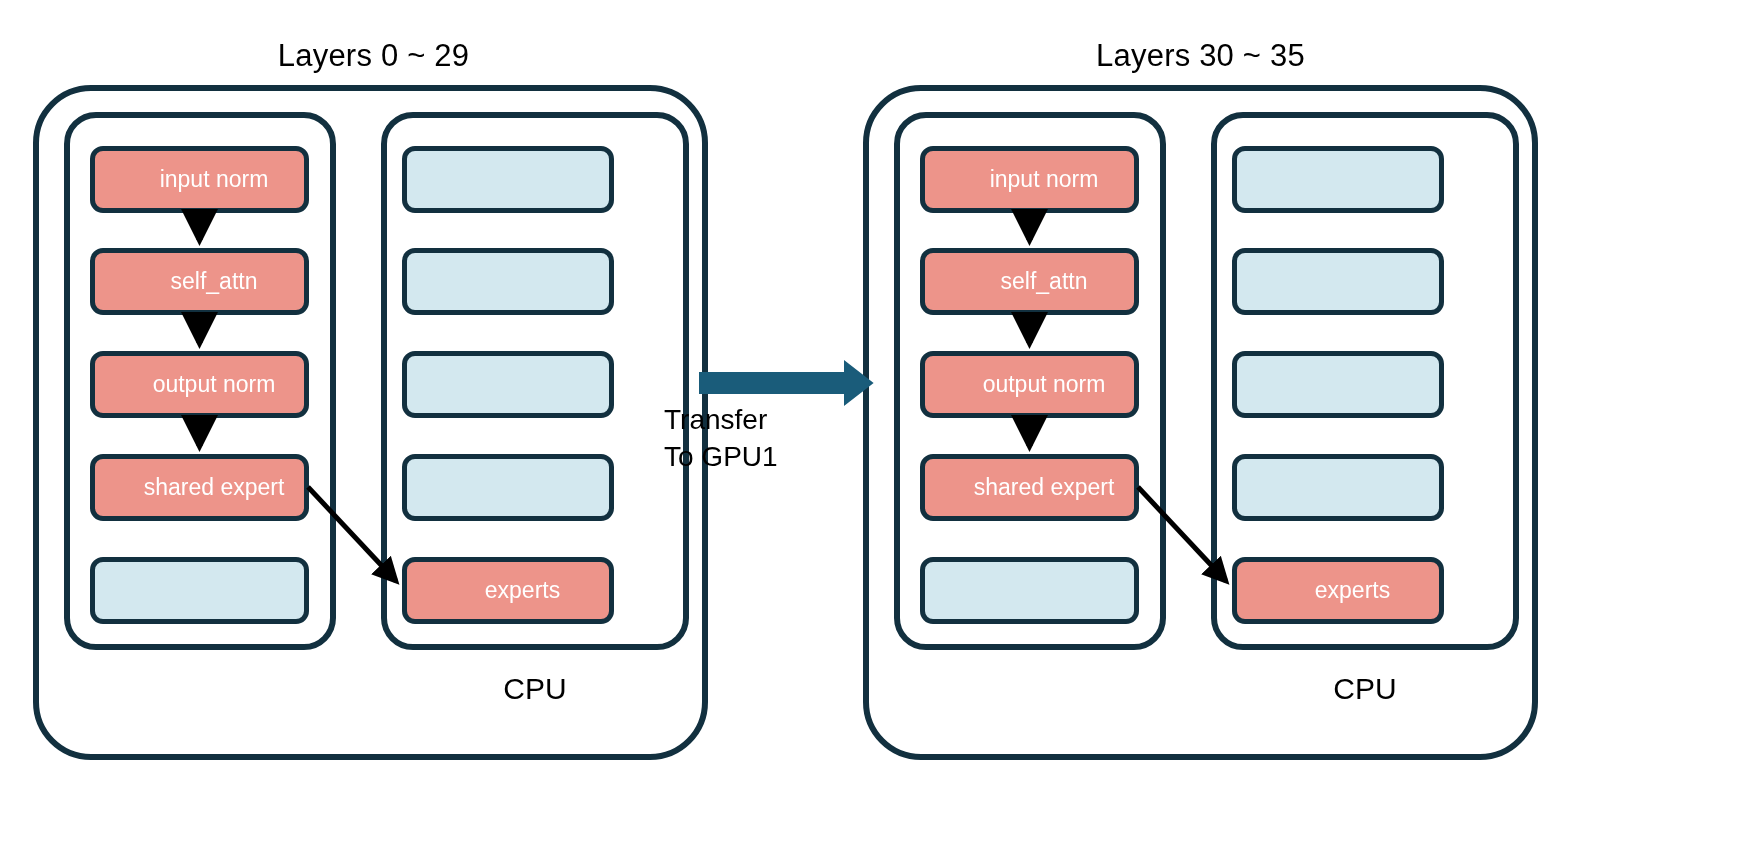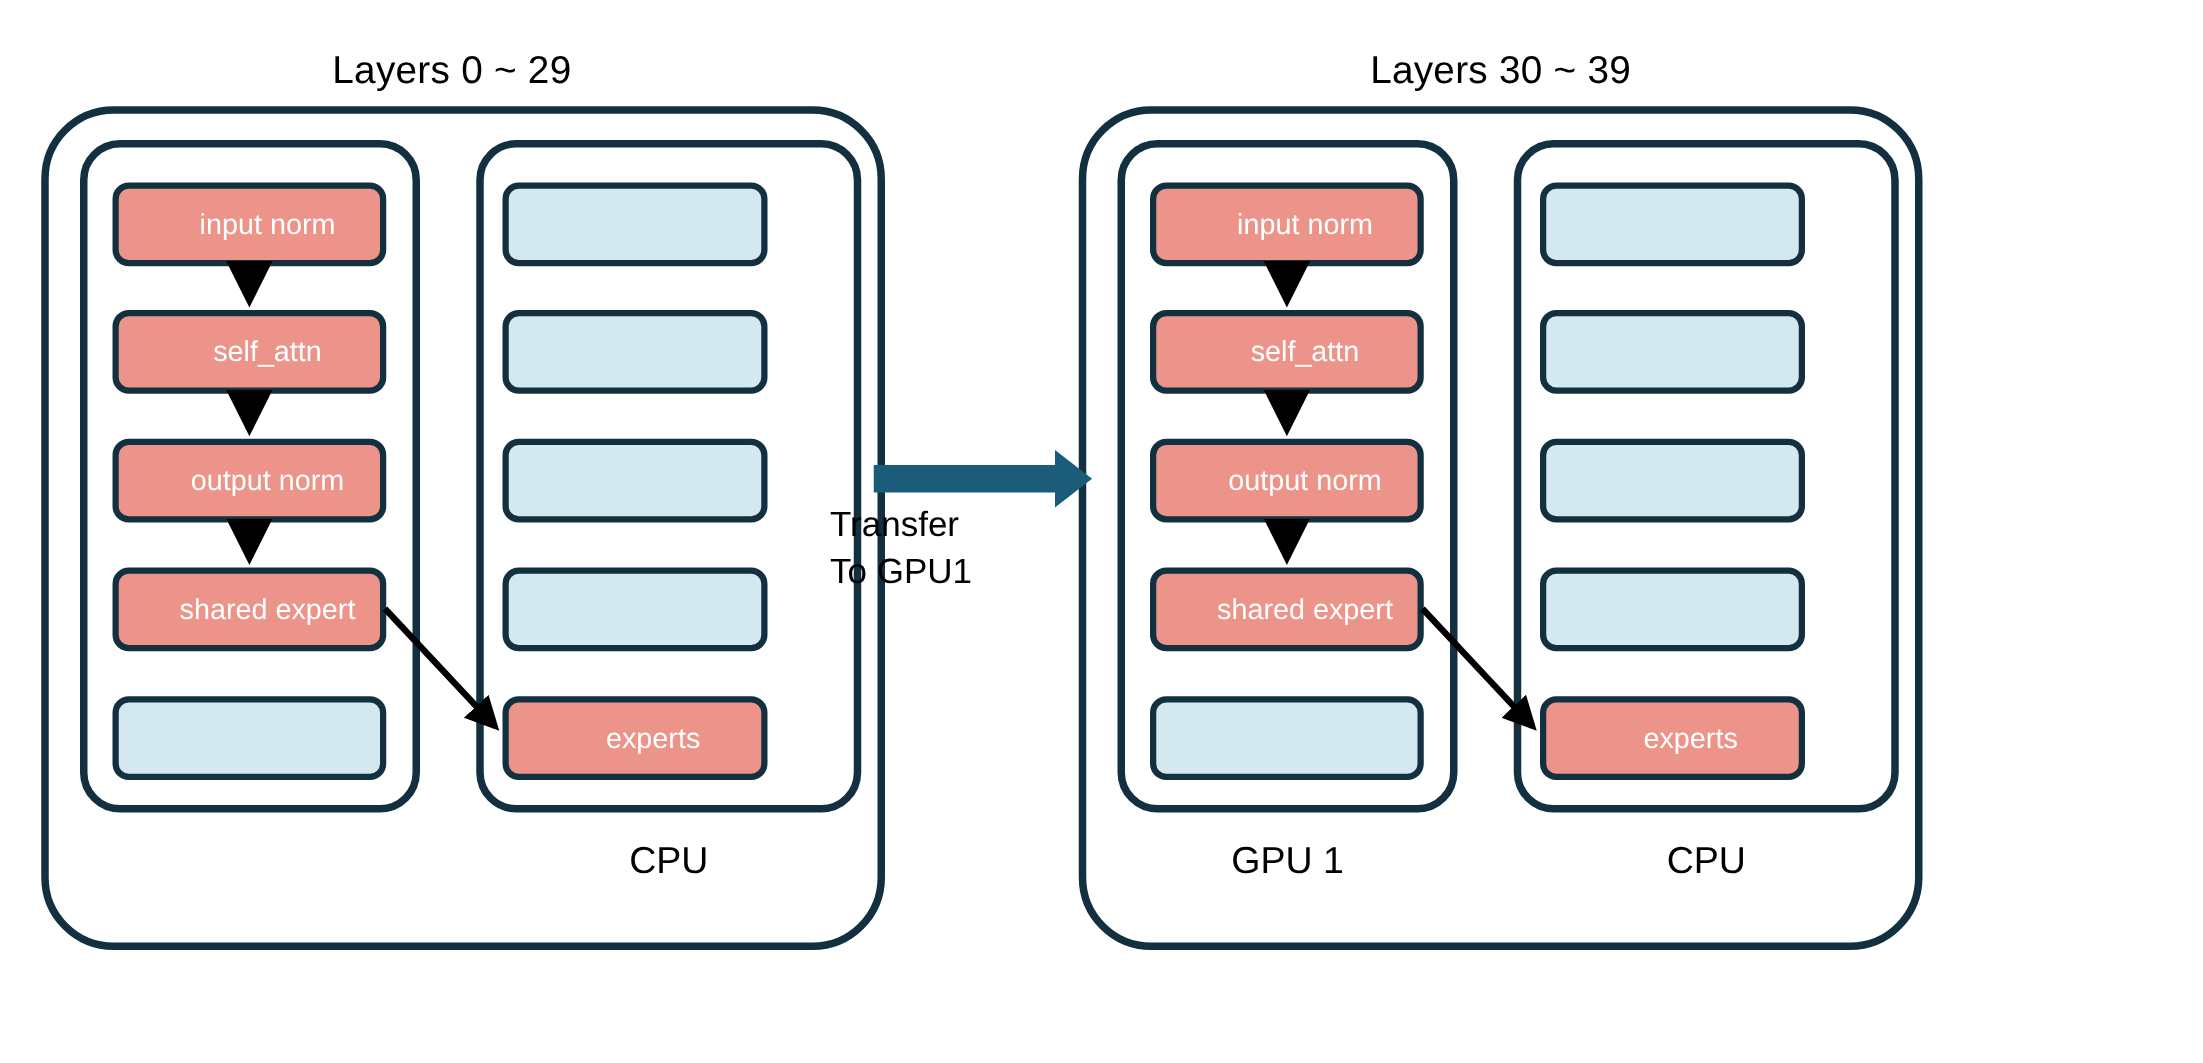--- a/index.html
+++ b/index.html
@@ -75,21 +75,21 @@
   }
 
   svg.overlay{position:absolute;left:0;top:0;width:1762px;height:850px;
               pointer-events:none;overflow:visible;}
 </style>
 </head>
 <body>
 
 <div id="canvas">
 
-  <div class="group-title" style="left:24px;top:38px;width:675px;">Layers 0 ~ 29</div>
+  <div class="group-title" style="left:36px;top:38px;width:675px;">Layers 0 ~ 29</div>
 
   <div class="device" style="left:33px;top:85px;width:675px;height:675px;"></div>
 
   <div class="column" style="left:64px;top:112px;width:272px;height:538px;"></div>
 
   <div class="unit active" style="left:90px;top:146px;width:219px;height:67px;">input norm</div>
 
   <div class="unit active" style="left:90px;top:248px;width:219px;height:67px;">self_attn</div>
 
   <div class="unit active" style="left:90px;top:351px;width:219px;height:67px;">output norm</div>
@@ -109,21 +109,21 @@
   <div class="unit idle" style="left:402px;top:454px;width:212px;height:67px;"></div>
 
   <div class="unit active" style="left:402px;top:557px;width:212px;height:67px;">experts</div>
 
 
   <div class="dev-label" style="left:381px;top:672px;width:308px;">CPU</div>
 
   <div class="transfer-caption" style="left:664px;top:402px;width:190px;">Transfer
 To GPU1</div>
 
-  <div class="group-title" style="left:863px;top:38px;width:675px;">Layers 30 ~ 39</div>
+  <div class="group-title" style="left:863px;top:38px;width:675px;">Layers 30 ~ 35</div>
 
   <div class="device" style="left:863px;top:85px;width:675px;height:675px;"></div>
 
   <div class="column" style="left:894px;top:112px;width:272px;height:538px;"></div>
 
   <div class="unit active" style="left:920px;top:146px;width:219px;height:67px;">input norm</div>
 
   <div class="unit active" style="left:920px;top:248px;width:219px;height:67px;">self_attn</div>
 
   <div class="unit active" style="left:920px;top:351px;width:219px;height:67px;">output norm</div>
@@ -137,21 +137,20 @@
   <div class="unit idle" style="left:1232px;top:146px;width:212px;height:67px;"></div>
 
   <div class="unit idle" style="left:1232px;top:248px;width:212px;height:67px;"></div>
 
   <div class="unit idle" style="left:1232px;top:351px;width:212px;height:67px;"></div>
 
   <div class="unit idle" style="left:1232px;top:454px;width:212px;height:67px;"></div>
 
   <div class="unit active" style="left:1232px;top:557px;width:212px;height:67px;">experts</div>
 
-  <div class="dev-label" style="left:894px;top:672px;width:272px;">GPU 1</div>
 
   <div class="dev-label" style="left:1211px;top:672px;width:308px;">CPU</div>
 
   <svg class="overlay" viewBox="0 0 1762 850">
     <defs>
       <marker id="ah-black" markerWidth="7" markerHeight="7" refX="5.2" refY="3.5" orient="auto" markerUnits="strokeWidth">
         <path d="M0,0.4 L6.2,3.5 L0,6.6 z" fill="#000000"></path>
       </marker>
       <marker id="ah-black-diag" markerWidth="6" markerHeight="6" refX="4.4" refY="3" orient="auto" markerUnits="strokeWidth">
         <path d="M0,0.3 L5.4,3 L0,5.7 z" fill="#000000"></path>

